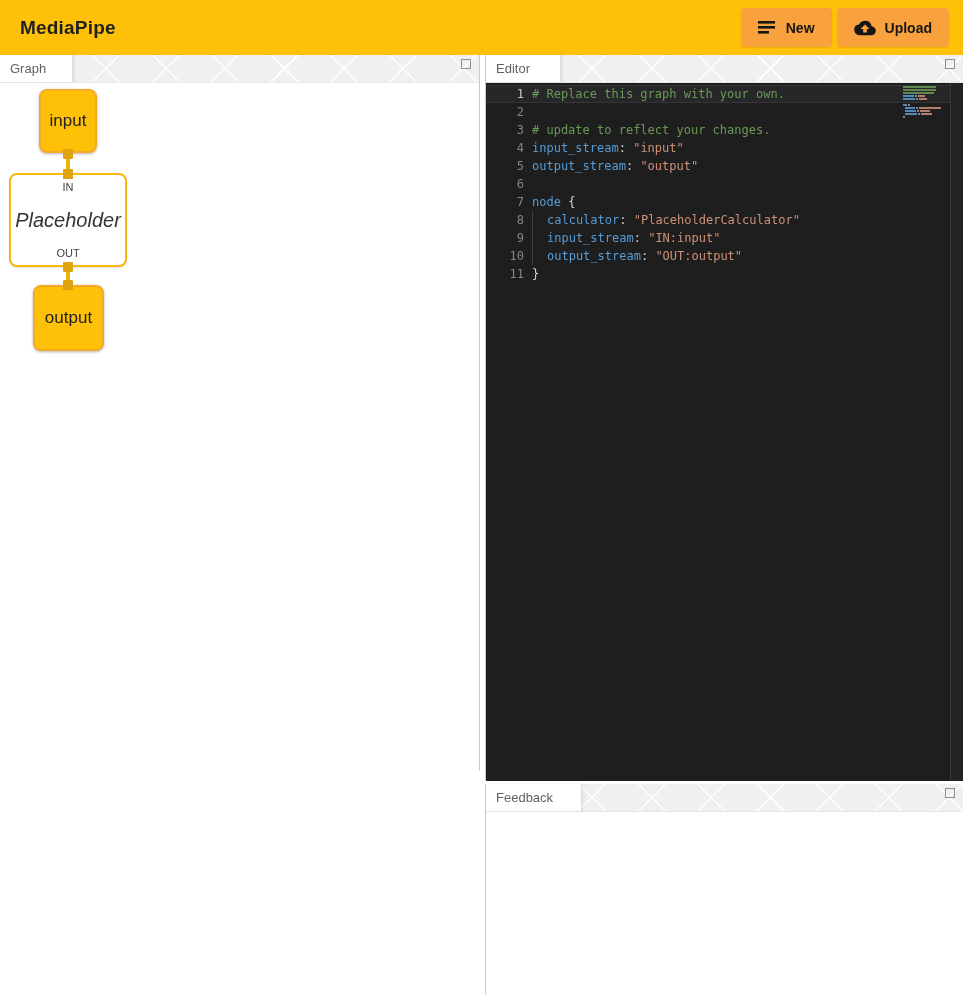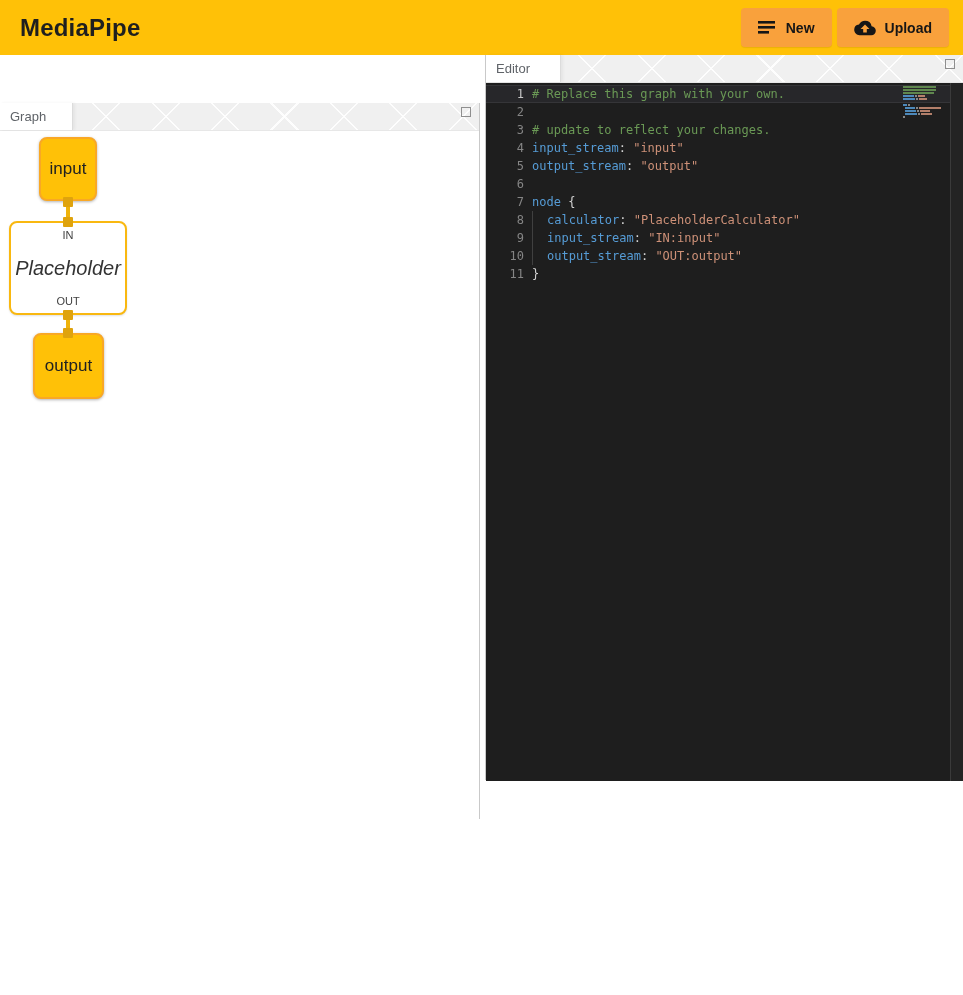--- a/index.html
+++ b/index.html
@@ -2,40 +2,40 @@
 <html><head>
 <meta charset="utf-8">
 <style>
   html,body{margin:0;padding:0;background:#fff;}
   #app{position:relative;width:963px;height:995px;background:#fff;overflow:hidden;
        font-family:"Liberation Sans",sans-serif;}
 
   
   .header{position:absolute;left:0;top:0;width:963px;height:55px;background:#FFC107;
           display:flex;align-items:center;justify-content:space-between;}
-  .app-title{margin-left:20px;font-size:24px;font-weight:bold;color:#1f1f1f;letter-spacing:.2px;}
+  .app-title{margin-left:20px;font-size:19px;font-weight:bold;color:#1f1f1f;letter-spacing:.2px;}
   .header-buttons{display:flex;gap:5px;margin-right:14px;}
   .hbtn{display:flex;align-items:center;gap:9px;height:39px;padding:0 17px;border:none;
         background:#F9A13C;border-radius:4px;font-family:inherit;font-size:14px;font-weight:bold;
         color:#161616;cursor:pointer;box-shadow:0 1px 1px rgba(0,0,0,.08);}
   .hbtn svg{display:block;}
 
   
   .panel{position:absolute;background:#fff;}
   .tabstrip{position:relative;height:27px;background-color:#f0f0f0;border-bottom:1px solid #e7e7e7;
     background-image:
       repeating-linear-gradient(45deg, rgba(255,255,255,.9) 0px, rgba(255,255,255,.9) 1.5px, transparent 1.5px, transparent 42px),
       repeating-linear-gradient(135deg, rgba(255,255,255,.9) 0px, rgba(255,255,255,.9) 1.5px, transparent 1.5px, transparent 42px);}
   .tab{position:absolute;left:0;top:0;height:27px;background:#fff;display:flex;align-items:center;
        padding-left:10px;box-sizing:border-box;font-size:13px;font-weight:500;color:#5f6368;
        border-right:1px solid #dcdcdc;box-shadow:2px 0 3px rgba(0,0,0,.05);cursor:pointer;}
   .maxbtn{position:absolute;right:8px;top:4px;width:10px;height:10px;border:1.5px solid #8f8f8f;
           background:transparent;padding:0;cursor:pointer;}
 
-  .graph-panel{left:0;top:55px;width:479px;height:716px;border-right:1px solid #c9c9c9;box-sizing:content-box;margin-top:48px;}
+  .graph-panel{left:0;top:55px;width:479px;height:716px;border-right:1px solid #c9c9c9;box-sizing:content-box;}
   .right-panel{left:485px;width:478px;border-left:1px solid #c9c9c9;box-sizing:border-box;}
   .editor-panel{top:55px;height:725px;}
   .feedback-panel{top:784px;height:211px;}
 
   
   .graph-canvas{position:relative;width:100%;height:913px;background:#fff;overflow:hidden;}
   .gnode{position:absolute;box-sizing:border-box;border-radius:8px;display:flex;align-items:center;
          justify-content:center;cursor:pointer;}
   .gnode.stream{background:#FFC107;border:2px solid #F9A825;box-shadow:0 1px 3px rgba(0,0,0,.3);
          font-size:17px;font-weight:400;color:#212121;}
@@ -168,14 +168,23 @@
           <div class="mm-row"><span class="mm-seg tok-bg-key" style="width: 4px; margin-right: 1px;"></span><span class="mm-seg tok-bg-punct" style="width: 2px; margin-right: 1px;"></span></div>
           <div class="mm-row" style="padding-left: 2px;"><span class="mm-seg tok-bg-key" style="width: 10px; margin-right: 1px;"></span><span class="mm-seg tok-bg-punct" style="width: 2px; margin-right: 1px;"></span><span class="mm-seg tok-bg-string" style="width: 22px; margin-right: 1px;"></span></div>
           <div class="mm-row" style="padding-left: 2px;"><span class="mm-seg tok-bg-key" style="width: 11px; margin-right: 1px;"></span><span class="mm-seg tok-bg-punct" style="width: 2px; margin-right: 1px;"></span><span class="mm-seg tok-bg-string" style="width: 10px; margin-right: 1px;"></span></div>
           <div class="mm-row" style="padding-left: 2px;"><span class="mm-seg tok-bg-key" style="width: 12px; margin-right: 1px;"></span><span class="mm-seg tok-bg-punct" style="width: 2px; margin-right: 1px;"></span><span class="mm-seg tok-bg-string" style="width: 11px; margin-right: 1px;"></span></div>
           <div class="mm-row"><span class="mm-seg tok-bg-punct" style="width: 2px; margin-right: 1px;"></span></div>
         </div>
       <div class="scroll-decoration"></div>
     </div>
   </div>
 
+  <div class="panel right-panel feedback-panel">
+    <div class="tabstrip">
+      <div class="tab" style="width:96px;">
+        <span>Feedback</span>
+      </div>
+      <button class="maxbtn"></button>
+    </div>
+    <div class="feedback-content"></div>
+  </div>
 
 </div>
 
 </body></html>

